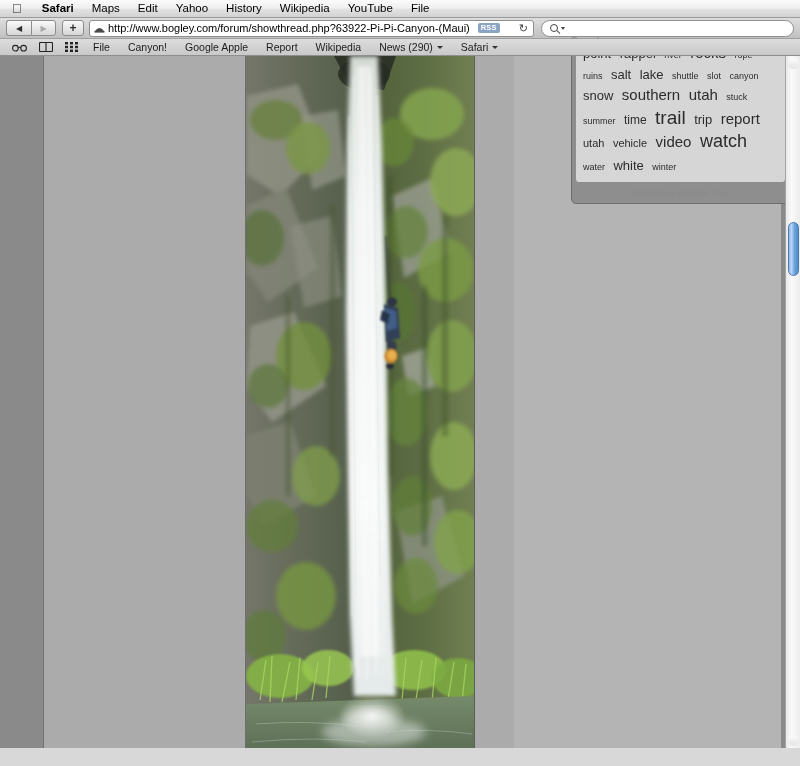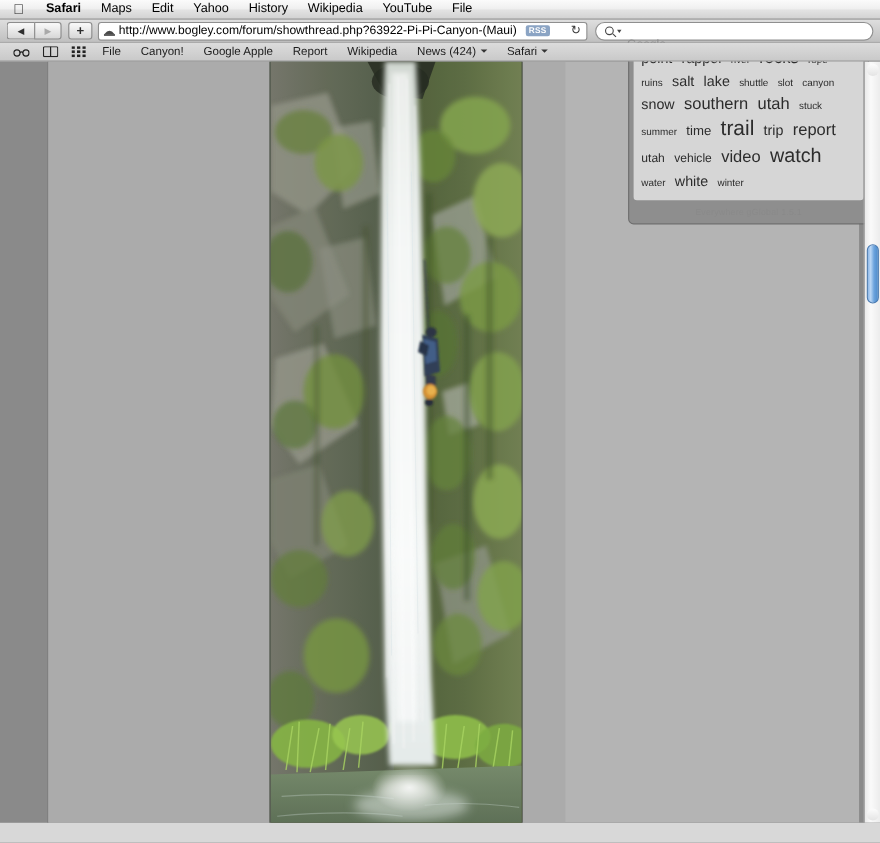--- a/index.html
+++ b/index.html
@@ -257,21 +257,21 @@
             <rect x="10" y="7.6" width="3" height="2.4"></rect>
         </g>
       </svg>
     </div>
 
     <div class="bm">File</div>
     <div class="bm">Canyon!</div>
     <div class="bm">Google Apple</div>
     <div class="bm">Report</div>
     <div class="bm">Wikipedia</div>
-    <div class="bm"><span>News (424)</span><span class="caret-sm"></span></div>
+    <div class="bm"><span>News (290)</span><span class="caret-sm"></span></div>
     <div class="bm"><span>Safari</span><span class="caret-sm"></span></div>
   </div>
 
   <div id="content">
 
     <div id="page">
       <div id="page-inner">
 
         <div id="photo">
           <svg viewBox="0 0 230 692" preserveAspectRatio="none" aria-hidden="true">

